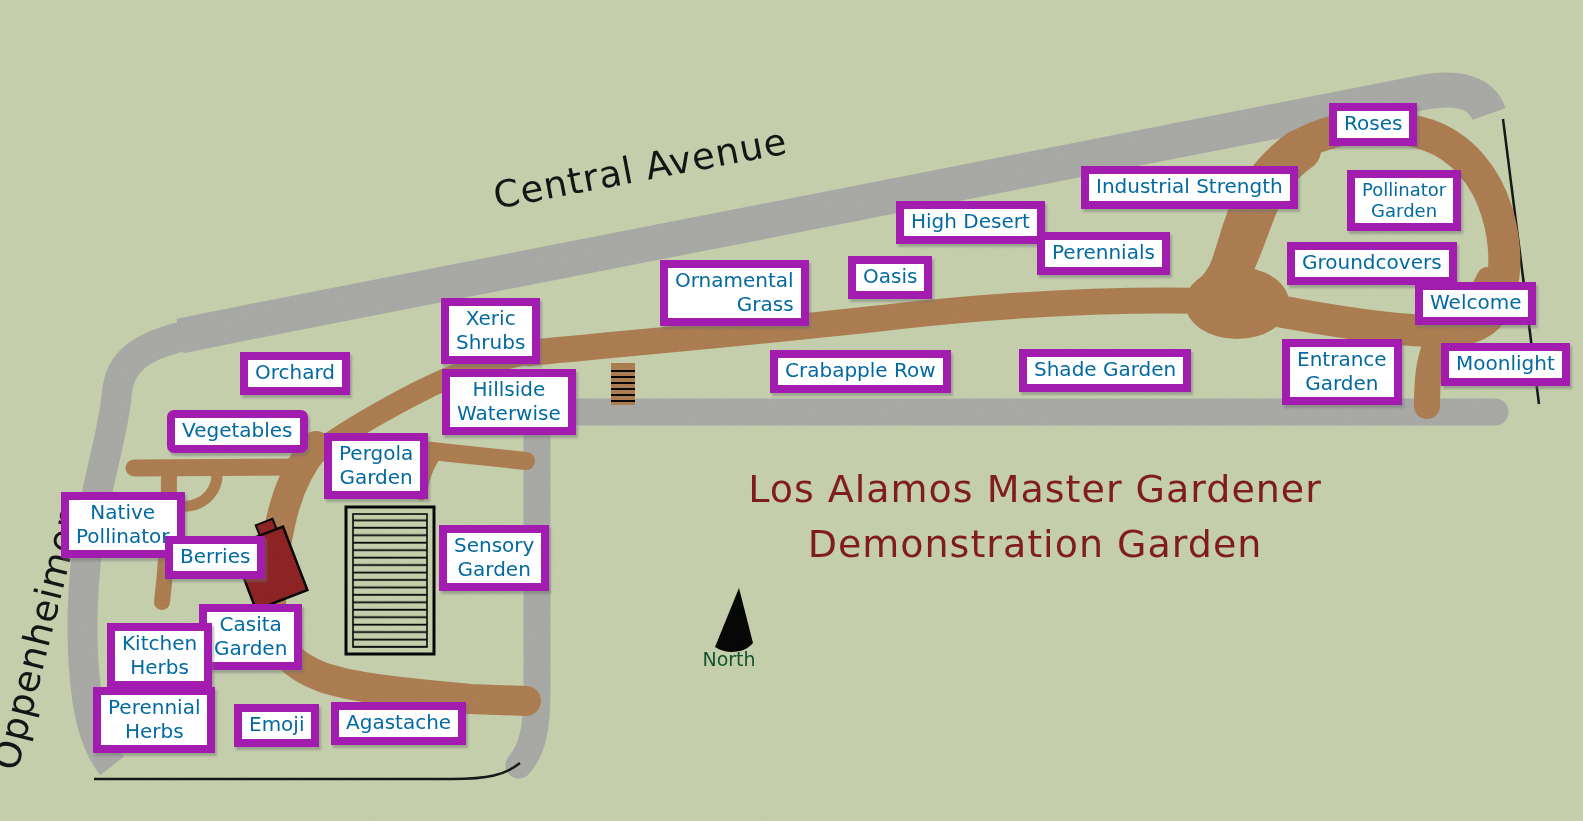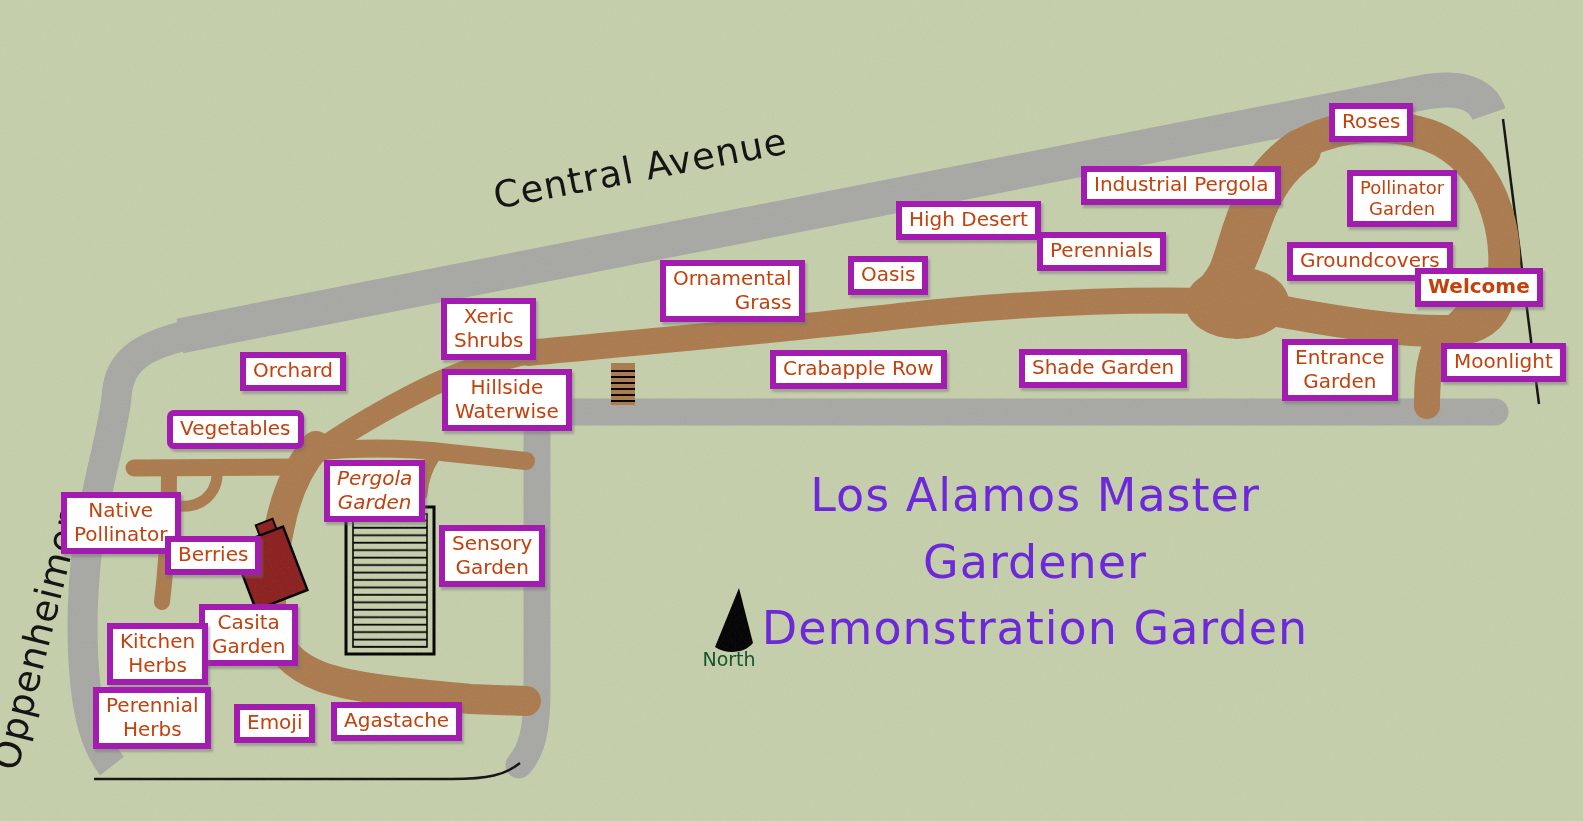--- a/index.html
+++ b/index.html
@@ -11,43 +11,43 @@
     font-family:"DejaVu Sans","Liberation Sans",sans-serif;
   }
   #base-svg{position:absolute;left:0;top:0;}
   .road{stroke:var(--road,#a7a7a3);fill:none;}
   .trail{stroke:var(--path,#ab7a4d);fill:none;stroke-linecap:round;stroke-linejoin:round;}
   .trail-fill{fill:var(--path,#ab7a4d);stroke:none;}
   .boundary{stroke:#111;fill:none;stroke-width:2.5;}
   .area-label{
     position:absolute;
     background:#fff;
-    border:6px solid #a21caf;
+    border:8px solid #a21caf;
     box-shadow:2px 3px 2px rgba(110,110,110,.45);
     padding:1px 7px 2px 7px;
     font-size:20px;
     line-height:1.18;
-    color:#c2410c;
+    color:#0369a1;
     text-align:center;
     white-space:pre-line;
   }
   .road-name{
     position:absolute;
     color:#151515;
     font-size:37px;
     white-space:nowrap;
     letter-spacing:1px;
   }
   #central-avenue-label{transform:rotate(-10.8deg);transform-origin:0 50%;}
   #oppenheimer-label{transform:translate(-50%,-50%) rotate(-76deg);}
   #map-title{
     position:absolute;
     text-align:center;
-    color:#6d28d9;
-    font-size:46px;
+    color:#7f1d1d;
+    font-size:38px;
     line-height:1.45;
     letter-spacing:1px;
   }
   #north-label{
     position:absolute;
     transform:translateX(-50%);
     font-size:19px;color:#14532d;
   }
 </style>
 </head>
@@ -135,42 +135,42 @@
 
   <div id="map-title" style="left:740px;top:462px;width:590px;">
     <div>Los Alamos Master Gardener</div>
     <div>Demonstration Garden</div>
   </div>
 
   <div id="north-label" style="left:729px;top:648px;">North</div>
 
   <div id="labels-layer">
       <div class="area-label" style="left: 1329px; top: 103px;">Roses</div>
-      <div class="area-label" style="left: 1081px; top: 166px;">Industrial Pergola</div>
+      <div class="area-label" style="left: 1081px; top: 166px;">Industrial Strength</div>
       <div class="area-label" style="left: 1347px; top: 170px; font-size: 18px;">Pollinator
 Garden</div>
       <div class="area-label" style="left: 896px; top: 201px;">High Desert</div>
       <div class="area-label" style="left: 1037px; top: 232px;">Perennials</div>
       <div class="area-label" style="left: 848px; top: 256px;">Oasis</div>
       <div class="area-label" style="left: 1287px; top: 242px;">Groundcovers</div>
-      <div class="area-label" style="left: 1415px; top: 268px; font-weight: bold;">Welcome</div>
+      <div class="area-label" style="left: 1415px; top: 282px;">Welcome</div>
       <div class="area-label" style="left: 660px; top: 260px; text-align: right;">Ornamental
 Grass</div>
       <div class="area-label" style="left: 441px; top: 298px;">Xeric
 Shrubs</div>
       <div class="area-label" style="left: 770px; top: 350px;">Crabapple Row</div>
       <div class="area-label" style="left: 1019px; top: 349px;">Shade Garden</div>
       <div class="area-label" style="left: 1282px; top: 339px;">Entrance
 Garden</div>
       <div class="area-label" style="left: 1441px; top: 343px;">Moonlight</div>
       <div class="area-label" style="left: 240px; top: 352px;">Orchard</div>
       <div class="area-label" style="left: 442px; top: 369px;">Hillside
 Waterwise</div>
       <div class="area-label" style="left: 167px; top: 410px; border-radius: 7px;">Vegetables</div>
-      <div class="area-label" style="left: 324px; top: 460px; font-style: italic;">Pergola
+      <div class="area-label" style="left: 324px; top: 433px;">Pergola
 Garden</div>
       <div class="area-label" style="left: 61px; top: 492px;">Native
 Pollinator</div>
       <div class="area-label" style="left: 165px; top: 536px; text-align: center;">Berries</div>
       <div class="area-label" style="left: 439px; top: 525px;">Sensory
 Garden</div>
       <div class="area-label" style="left: 199px; top: 604px;">Casita
 Garden</div>
       <div class="area-label" style="left: 107px; top: 623px;">Kitchen
 Herbs</div>

